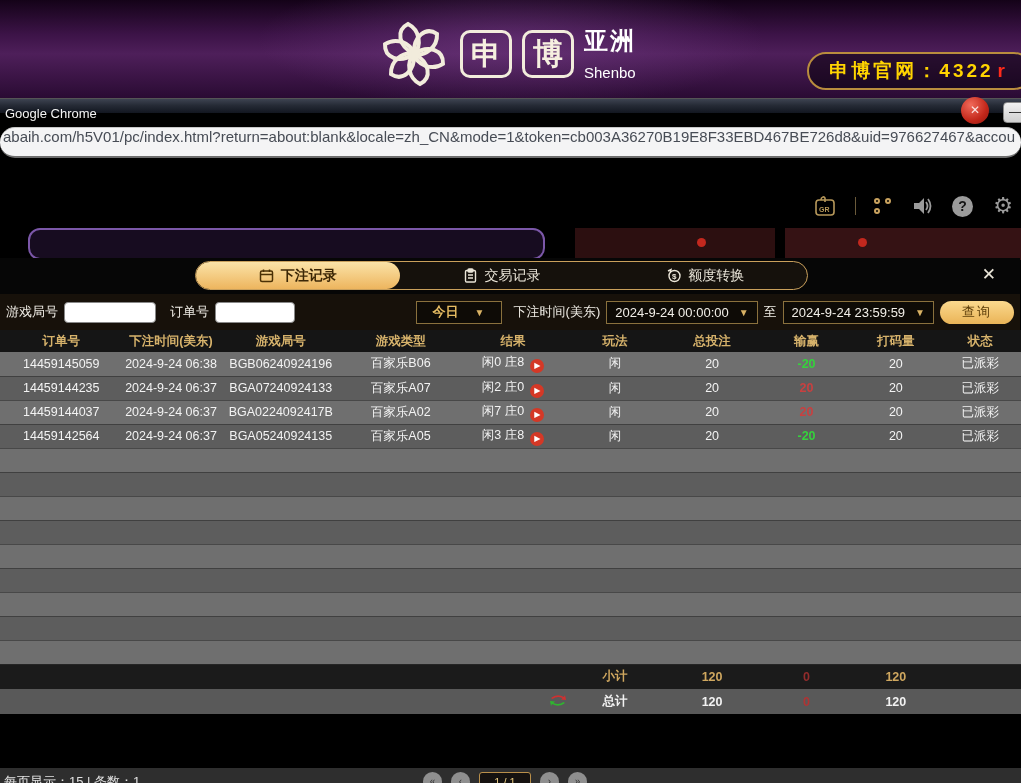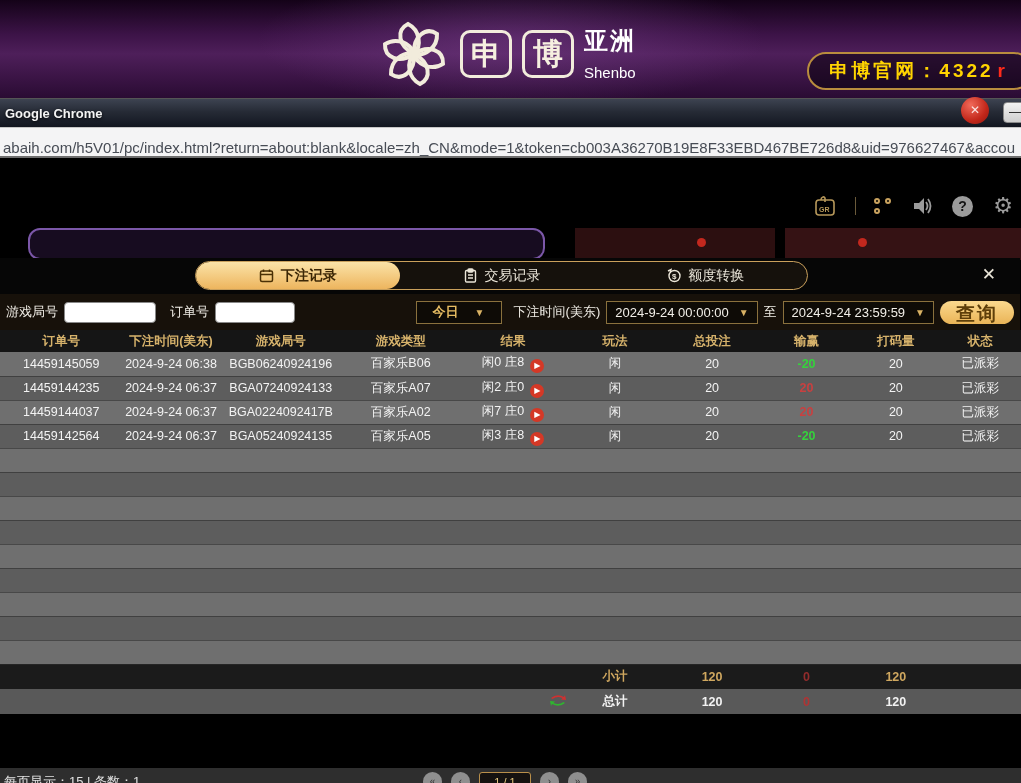--- a/index.html
+++ b/index.html
@@ -18,32 +18,32 @@
     font-size:30px; font-weight:bold; padding:6px 8px; line-height:1; }
   .brand-right { color:#fff; line-height:1; }
   .brand-region { font-size:24px; font-weight:bold; letter-spacing:2px; }
   .brand-sub { font-size:15px; margin-top:12px; }
   .official-pill { position:absolute; right:-12px; top:52px; border:2px solid #b98d3e; border-radius:999px;
     background:rgba(10,2,12,.55); padding:4px 26px 4px 20px; white-space:nowrap; }
   .official-text { color:#ffd400; font-size:19px; font-weight:bold; letter-spacing:3px;text-align:right; }
   .official-tail { color:#ff2a1a; font-size:19px; font-weight:bold; margin-left:4px; }
 
   
-  .titlebar { position:absolute; left:0; top:98px; width:1021px; height:29px;
-    background:linear-gradient(180deg,#3d4351 0%,#262b36 45%,#121620 100%); border-top:1px solid #555;font-weight:bold; }
+  .titlebar { position:absolute; left:0; top:98px; width:1021px; height:15px;
+    background:linear-gradient(180deg,#3d4351 0%,#262b36 45%,#121620 100%); border-top:1px solid #555; }
   .titlebar-text { position:absolute; left:5px; top:7px; color:#f4f4f4; font-size:13px;
     text-shadow:0 1px 3px rgba(0,0,0,.9); }
   .red-close { position:absolute; left:961px; top:97px; width:28px; height:27px; border-radius:50%;
     background:radial-gradient(circle at 35% 30%,#f16a5a,#c2271a 60%,#8f1710); z-index:5;
     color:rgba(255,255,255,.85); font-size:12px; text-align:center; line-height:27px; }
   .win-btn { position:absolute; left:1003px; top:102px; width:26px; height:21px; border-radius:4px;
     background:linear-gradient(180deg,#f2f2f2,#cfcfcf); border:1px solid #8a8a8a; z-index:6;
     color:#333; text-align:center; line-height:17px; font-size:14px; }
   .urlbar { position:absolute; left:0; top:127px; width:1021px; height:31px; background:#f4f4f5;
-    border-top:1px solid #c7c7c7; border-bottom:2px solid #6e6e6e; display:flex; align-items:flex-end; }
+    border-top:1px solid #c7c7c7; border-bottom:2px solid #6e6e6e; display:flex; align-items:flex-start;border-radius:15px; }
   .url-text { color:#474c55; font-size:15px; padding-left:3px; white-space:nowrap; overflow:hidden; }
 
   
   .page { position:absolute; left:0; top:158px; width:1021px; height:625px; background:#000; }
 
   .icons-row { position:absolute; right:6px; top:36px; display:flex; align-items:center; gap:18px; }
   .tool-ic { width:24px; height:24px; display:flex; align-items:center; justify-content:center; }
   .ic-divider { width:1px; height:18px; background:#6a5a3a; }
   .dots { position:relative; width:18px; height:18px; }
   .dots i { position:absolute; width:6px; height:6px; border:2px solid #caa35f; border-radius:50%; }
@@ -78,22 +78,22 @@
   .f-label { color:#f0ede6; font-size:13px; white-space:nowrap; }
   .f-input { width:92px; height:21px; background:#fff; border:1px solid #888; border-radius:4px;
     font-size:12px; padding:0 4px; color:#222; }
   .f-input.second { width:80px; }
   .spacer { flex:1; }
   .select { height:23px; background:#0e0b06; border:1px solid #8a713d; display:flex; align-items:center;
     justify-content:space-between; padding:0 8px; gap:10px; color:#f2efe8; font-size:13px; white-space:nowrap; }
   .select .caret { color:#d9b264; font-size:10px; }
   .select.today { width:86px; color:#e7bd62; font-weight:bold; justify-content:center; gap:16px; }
   .search-btn { width:74px; height:23px; border-radius:12px; border:none;
-    background:linear-gradient(180deg,#fbd98e,#eab457); color:#5e3f0a; font-weight:bold;
-    font-size:19px; letter-spacing:2px; }
+    background:linear-gradient(180deg,#fbd98e,#eab457); color:#5e3f0a; font-weight:normal;
+    font-size:13px; letter-spacing:2px; }
 
   table.grid { width:1021px; border-collapse:collapse; table-layout:fixed; }
   col.w1{width:12%} col.w2{width:9.5%} col.w3{width:12%} col.w4{width:11.5%} col.w5{width:10.5%}
   col.w6{width:9.5%} col.w7{width:9.5%} col.w8{width:9%} col.w9{width:8.5%} col.w10{width:8%}
   .grid th { height:22px; background:#151515; color:#d6b26b; font-size:12.5px; font-weight:bold;
     text-align:center; }
   .grid td { height:24px; font-size:12.5px; color:#f3f3f3; text-align:center; white-space:nowrap;
     border-bottom:1px solid rgba(40,40,40,.55); }
   tr.row-light td { background:#6f6f6f; }
   tr.row-dark td { background:#5d5d5d; }

